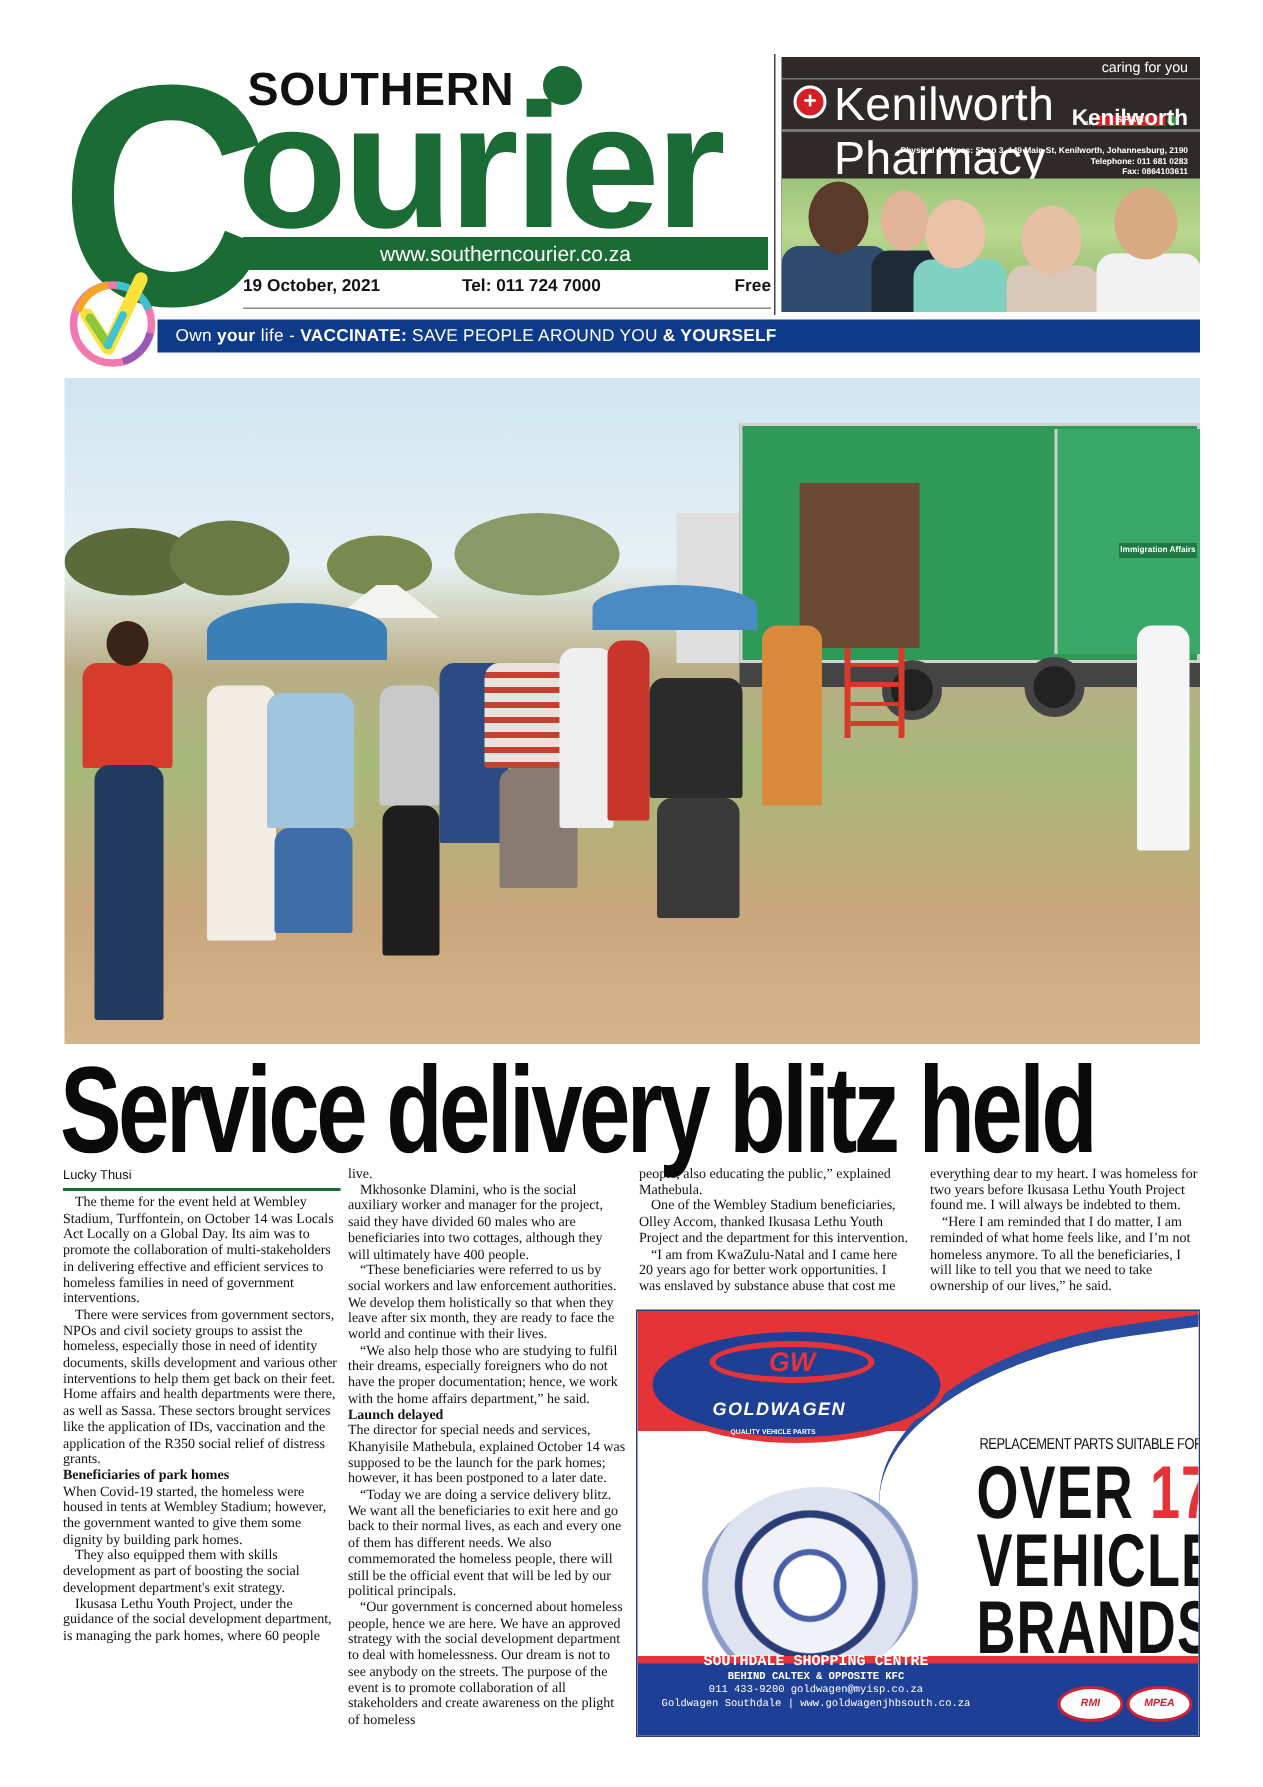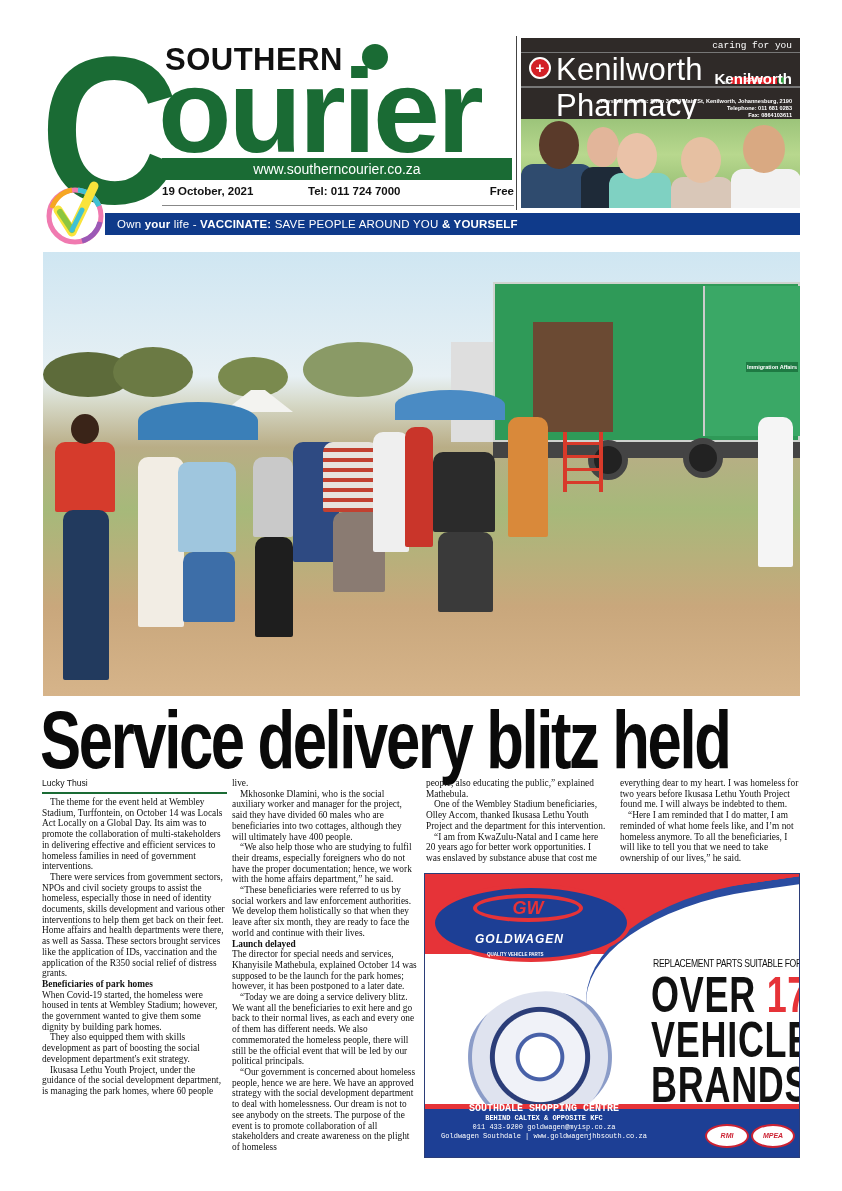--- a/index.html
+++ b/index.html
@@ -19,21 +19,21 @@
   .head-rule { position: absolute; left: 122px; top: 173px; width: 352px; height: 1px; background: #888; }
 
   .vax-logo { position: absolute; left: 42px; top: 176px; width: 70px; height: 70px; }
 
   .vax-banner { position: absolute; left: 105px; top: 213px; width: 695px; height: 22px; background: #0f3a8a; color: #fff; font-family: "Liberation Sans", sans-serif; font-size: 11.5px; line-height: 22px; padding-left: 12px; letter-spacing: 0.2px; }
   .vax-banner b { font-weight: 700; }
 
   
   .vrule { position: absolute; left: 516px; top: 36px; width: 1px; height: 174px; background: #444; }
   .pharm { position: absolute; left: 521px; top: 38px; width: 279px; height: 170px; background: #2f2a28; overflow: hidden; }
-  .pharm-caring { position: absolute; right: 8px; top: 2px; color: #fff; font-family: Liberation Mono, monospace; font-size: 9.5px; }
+  .pharm-caring { position: absolute; right: 8px; top: 2px; color: #fff; font-family: Liberation Sans, sans-serif; font-size: 9.5px; }
   .pharm-band { position: absolute; left: 0; top: 14px; width: 100%; height: 1px; background: #777; }
   .pharm-cross { position: absolute; left: 8px; top: 19px; width: 22px; height: 22px; border-radius: 50%; background: #d32027; border: 2px solid #fff; color: #fff; font-family: "Liberation Sans", sans-serif; font-weight: 700; font-size: 15px; line-height: 17px; text-align: center; }
   .pharm-name { position: absolute; left: 35px; top: 14px; color: #fff; font-family: "Liberation Sans", sans-serif; font-size: 31px; letter-spacing: 0.2px; }
   .pharm-at { position: absolute; left: 202px; top: 41px; color: #fff; font-family: "Liberation Sans", sans-serif; font-size: 5px; }
   .pharm-spar { position: absolute; left: 210px; top: 39px; width: 46px; height: 7px; background: #e31b23; color: #fff; font-family: "Liberation Sans", sans-serif; font-size: 5.5px; font-weight: 700; line-height: 7px; text-align: center; letter-spacing: 1px; }
   .pharm-sparleaf { position: absolute; left: 257px; top: 39px; width: 7px; height: 7px; border-radius: 50%; background: #2d9b3a; }
   .pharm-sep { position: absolute; left: 0; top: 48px; width: 100%; height: 2px; background: #777; }
   .pharm-kenil { position: absolute; right: 8px; top: 32px; color: #fff; font-family: "Liberation Sans", sans-serif; font-weight: 700; font-size: 15px; }
   .pharm-addr { position: absolute; right: 8px; top: 60px; color: #fff; font-family: "Liberation Sans", sans-serif; font-weight: 700; font-size: 5.6px; text-align: right; line-height: 7px; }
   .pharm-photo { position: absolute; left: 0; top: 81px; width: 100%; height: 89px; background: linear-gradient(180deg, #9cc47a 0%, #b8d88e 40%, #8ab46a 100%); overflow: hidden; }
@@ -202,22 +202,22 @@
   <p>There were services from government sectors, NPOs and civil society groups to assist the homeless, especially those in need of identity documents, skills development and various other interventions to help them get back on their feet. Home affairs and health departments were there, as well as Sassa. These sectors brought services like the application of IDs, vaccination and the application of the R350 social relief of distress grants.</p>
   <h4>Beneficiaries of park homes</h4>
   <p class="noindent">When Covid-19 started, the homeless were housed in tents at Wembley Stadium; however, the government wanted to give them some dignity by building park homes.</p>
   <p>They also equipped them with skills development as part of boosting the social development department's exit strategy.</p>
   <p>Ikusasa Lethu Youth Project, under the guidance of the social development department, is managing the park homes, where 60 people</p>
 </div>
 
 <div class="col col2">
   <p class="noindent">live.</p>
   <p>Mkhosonke Dlamini, who is the social auxiliary worker and manager for the project, said they have divided 60 males who are beneficiaries into two cottages, although they will ultimately have 400 people.</p>
+  <p>“These beneficiaries were referred to us by social workers and law enforcement authorities. We develop them holistically so that when they leave after six month, they are ready to face the world and continue with their lives.</p>
   <p>“We also help those who are studying to fulfil their dreams, especially foreigners who do not have the proper documentation; hence, we work with the home affairs department,” he said.</p>
-  <p>“These beneficiaries were referred to us by social workers and law enforcement authorities. We develop them holistically so that when they leave after six month, they are ready to face the world and continue with their lives.</p>
   <h4>Launch delayed</h4>
   <p class="noindent">The director for special needs and services, Khanyisile Mathebula, explained October 14 was supposed to be the launch for the park homes; however, it has been postponed to a later date.</p>
   <p>“Today we are doing a service delivery blitz. We want all the beneficiaries to exit here and go back to their normal lives, as each and every one of them has different needs. We also commemorated the homeless people, there will still be the official event that will be led by our political principals.</p>
   <p>“Our government is concerned about homeless people, hence we are here. We have an approved strategy with the social development department to deal with homelessness. Our dream is not to see anybody on the streets. The purpose of the event is to promote collaboration of all stakeholders and create awareness on the plight of homeless</p>
 </div>
 
 <div class="col col3">
   <p class="noindent">people, also educating the public,” explained Mathebula.</p>
   <p>One of the Wembley Stadium beneficiaries, Olley Accom, thanked Ikusasa Lethu Youth Project and the department for this intervention.</p>
   <p>“I am from KwaZulu-Natal and I came here 20 years ago for better work opportunities. I was enslaved by substance abuse that cost me</p>

